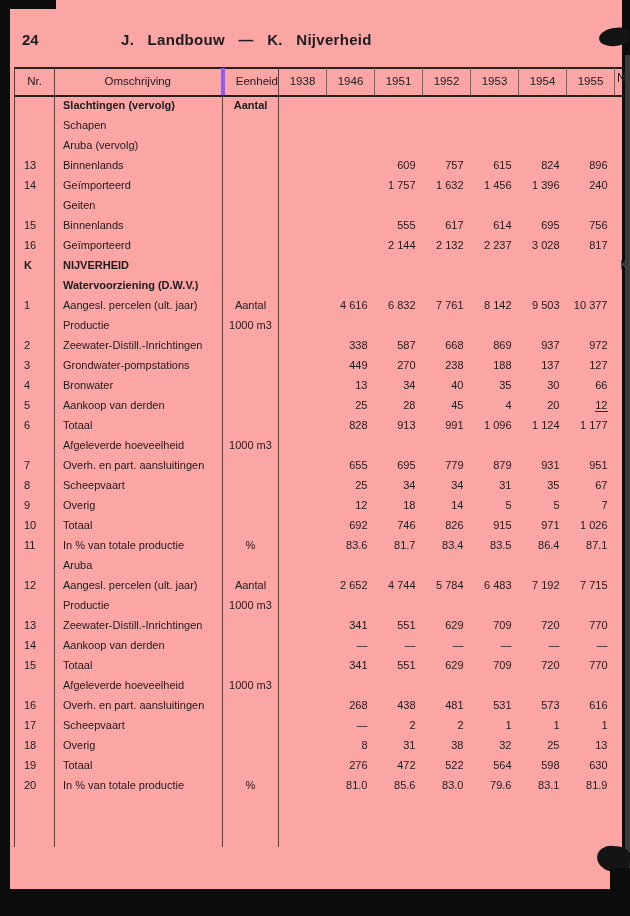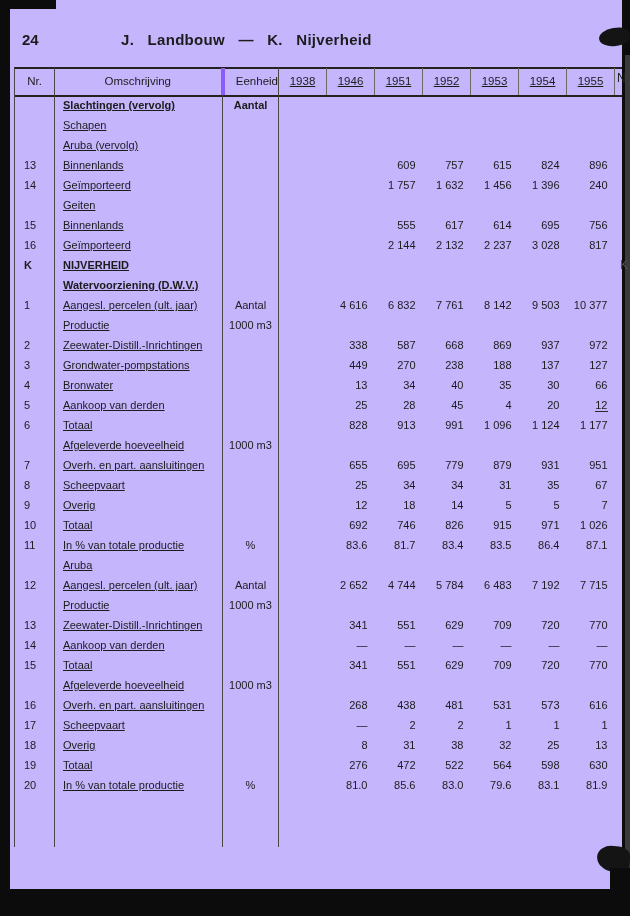--- a/index.html
+++ b/index.html
@@ -4,21 +4,21 @@
 <style>
   html,body{margin:0;padding:0;}
   body{
     width:630px;height:916px;position:relative;overflow:hidden;
     background:#0c0c0c;
     font-family:"Liberation Sans","DejaVu Sans",sans-serif;
     color:#1c1c1c;
   }
   .page{
     position:absolute;left:10px;top:0;width:612px;height:913px;
-    background:#c4b5fd;
+    background:#fca5a5;
   }
   
   .edge-left{position:absolute;left:0;top:0;width:10px;height:889px;background:#0c0c0c;}
   .edge-bottom{position:absolute;left:0;top:889px;width:630px;height:27px;background:#0c0c0c;}
   .edge-topleft{position:absolute;left:0;top:0;width:56px;height:9px;background:#0c0c0c;}
   .edge-right-strip{position:absolute;left:625px;top:55px;width:5px;height:834px;background:#3a3a38;}
   .blob1{position:absolute;left:599px;top:28px;width:31px;height:18px;background:#141414;border-radius:50% 40% 40% 50%;transform:rotate(-8deg);}
   .blob2{position:absolute;left:597px;top:846px;width:33px;height:26px;background:#141414;border-radius:50% 40% 30% 60%;transform:rotate(6deg);}
   .blob3{position:absolute;left:610px;top:868px;width:22px;height:30px;background:#0c0c0c;}
 
@@ -38,24 +38,24 @@
     position:absolute;left:4px;top:68px;
     border-collapse:collapse;table-layout:fixed;
     border-left:1px solid #4a4844;
     font-size:11px;
   }
   th,td{padding:0;margin:0;font-weight:normal;overflow:hidden;white-space:nowrap;}
   thead th{height:27px;line-height:27px;text-align:center;font-size:11.5px;}
   thead th.c-nr{border-right:1px solid #4a4844;}
   thead th.c-label{border-right:4px solid #8b5cf6;}
   thead th.c-unit{border-right:1px solid #4a4844;text-align:right;}
-  thead th.c-year{border-right:1px solid #6d6a64;text-decoration:underline;}
+  thead th.c-year{border-right:1px solid #6d6a64;}
   tbody td{height:20px;line-height:20px;}
   tbody td.c-nr{border-right:1px solid #4a4844;text-align:left;padding-left:9px;}
-  tbody td.c-label{border-right:1px solid #4a4844;text-align:left;padding-left:8px;text-decoration:underline;}
+  tbody td.c-label{border-right:1px solid #4a4844;text-align:left;padding-left:8px;}
   tbody td.c-unit{border-right:1px solid #4a4844;text-align:center;}
   tbody td.c-year{text-align:right;padding-right:7px;}
   .col-nr{width:40px;} .col-label{width:168px;} .col-unit{width:56px;} .col-year{width:48px;}
   tr.bold td{font-weight:bold;}
   td.u span{border-bottom:1px solid #2a2a2a;padding-bottom:0;}
   tr.spacer td{height:52px;}
 </style>
 </head>
 <body>
 

